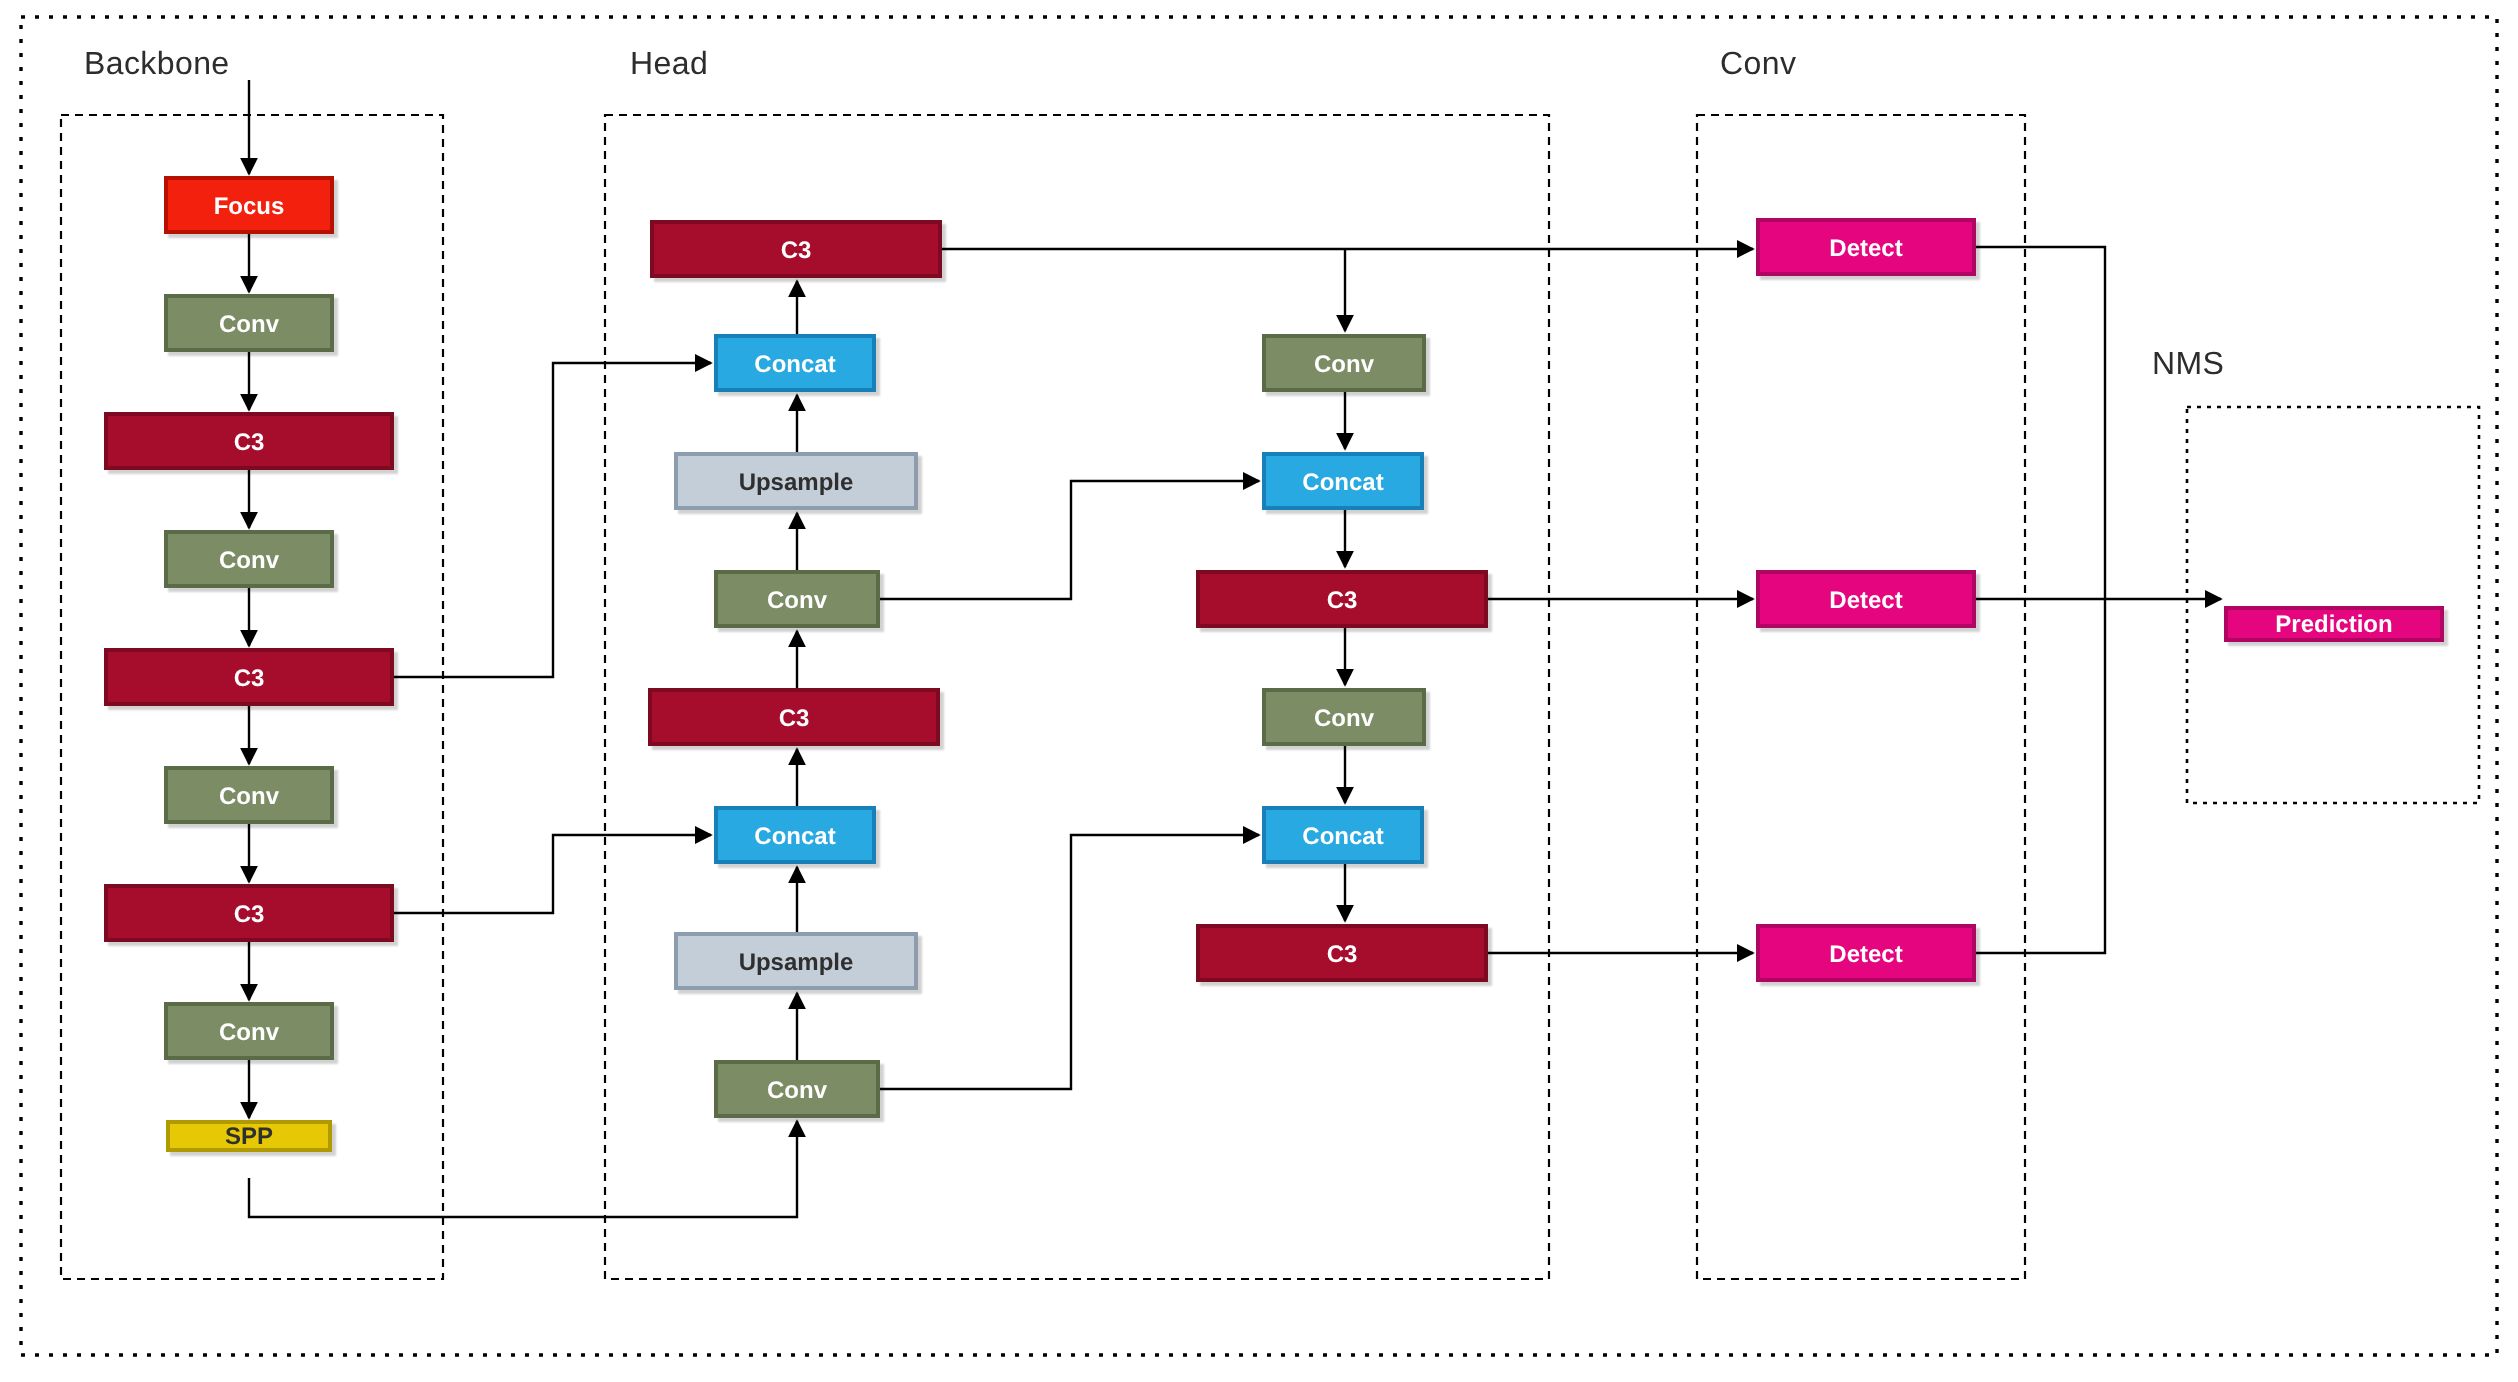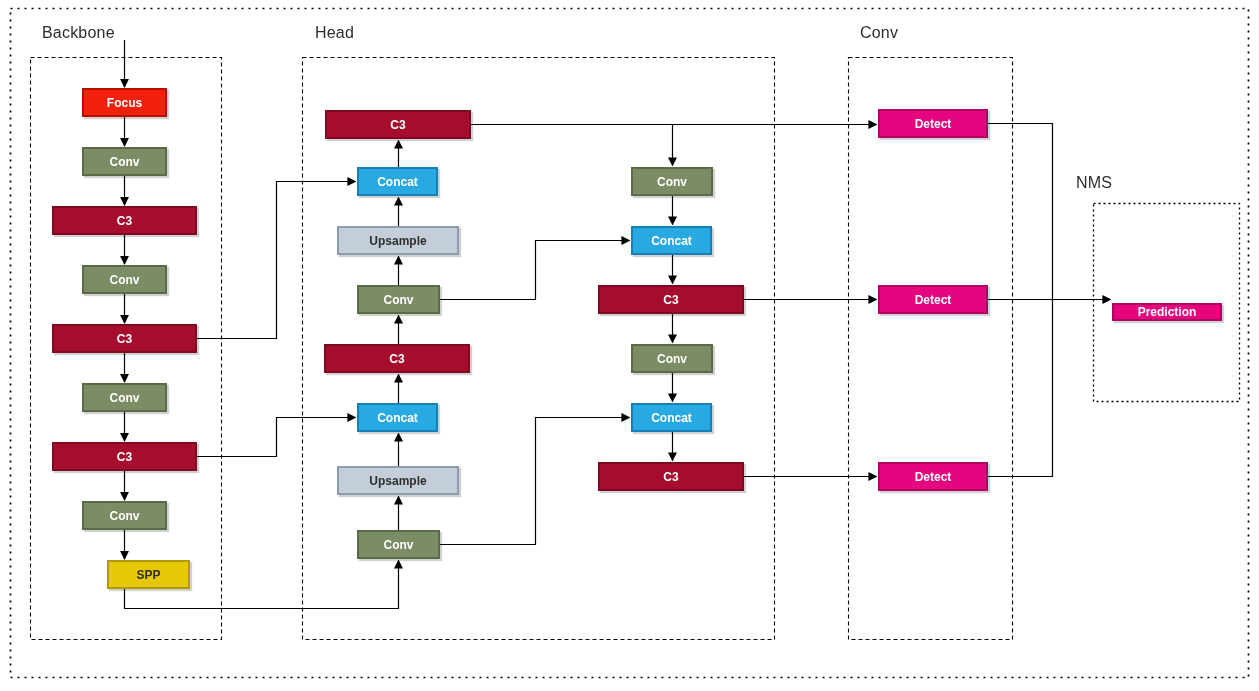--- a/index.html
+++ b/index.html
@@ -91,21 +91,21 @@
   <div class="sec-label" style="left:1076px;top:174px">NMS</div>
 
   <div class="node" style="left: 82px; top: 88px; width: 85px; height: 29px; background: rgb(242, 32, 13); border-color: rgb(181, 16, 0); color: rgb(255, 255, 255);">Focus</div>
   <div class="node" style="left: 82px; top: 147px; width: 85px; height: 29px; background: rgb(124, 140, 100); border-color: rgb(90, 107, 71); color: rgb(255, 255, 255);">Conv</div>
   <div class="node" style="left: 52px; top: 206px; width: 145px; height: 29px; background: rgb(166, 13, 45); border-color: rgb(125, 10, 33); color: rgb(255, 255, 255);">C3</div>
   <div class="node" style="left: 82px; top: 265px; width: 85px; height: 29px; background: rgb(124, 140, 100); border-color: rgb(90, 107, 71); color: rgb(255, 255, 255);">Conv</div>
   <div class="node" style="left: 52px; top: 324px; width: 145px; height: 29px; background: rgb(166, 13, 45); border-color: rgb(125, 10, 33); color: rgb(255, 255, 255);">C3</div>
   <div class="node" style="left: 82px; top: 383px; width: 85px; height: 29px; background: rgb(124, 140, 100); border-color: rgb(90, 107, 71); color: rgb(255, 255, 255);">Conv</div>
   <div class="node" style="left: 52px; top: 442px; width: 145px; height: 29px; background: rgb(166, 13, 45); border-color: rgb(125, 10, 33); color: rgb(255, 255, 255);">C3</div>
   <div class="node" style="left: 82px; top: 501px; width: 85px; height: 29px; background: rgb(124, 140, 100); border-color: rgb(90, 107, 71); color: rgb(255, 255, 255);">Conv</div>
-  <div class="node" style="left: 83px; top: 560px; width: 83px; height: 29px; background: rgb(230, 200, 6); border-color: rgb(177, 154, 0); color: rgb(47, 47, 47); margin-left: 24px;">SPP</div>
+  <div class="node" style="left: 83px; top: 560px; width: 83px; height: 16px; background: rgb(230, 200, 6); border-color: rgb(177, 154, 0); color: rgb(47, 47, 47);">SPP</div>
 
   <div class="node" style="left: 325px; top: 110px; width: 146px; height: 29px; background: rgb(166, 13, 45); border-color: rgb(125, 10, 33); color: rgb(255, 255, 255);">C3</div>
   <div class="node" style="left: 357px; top: 167px; width: 81px; height: 29px; background: rgb(41, 169, 225); border-color: rgb(23, 128, 184); color: rgb(255, 255, 255);">Concat</div>
   <div class="node" style="left: 337px; top: 226px; width: 122px; height: 29px; background: rgb(196, 206, 216); border-color: rgb(141, 157, 173); color: rgb(47, 47, 47);">Upsample</div>
   <div class="node" style="left: 357px; top: 285px; width: 83px; height: 29px; background: rgb(124, 140, 100); border-color: rgb(90, 107, 71); color: rgb(255, 255, 255);">Conv</div>
   <div class="node" style="left: 324px; top: 344px; width: 146px; height: 29px; background: rgb(166, 13, 45); border-color: rgb(125, 10, 33); color: rgb(255, 255, 255);">C3</div>
   <div class="node" style="left: 357px; top: 403px; width: 81px; height: 29px; background: rgb(41, 169, 225); border-color: rgb(23, 128, 184); color: rgb(255, 255, 255);">Concat</div>
   <div class="node" style="left: 337px; top: 466px; width: 122px; height: 29px; background: rgb(196, 206, 216); border-color: rgb(141, 157, 173); color: rgb(47, 47, 47);">Upsample</div>
   <div class="node" style="left: 357px; top: 530px; width: 83px; height: 29px; background: rgb(124, 140, 100); border-color: rgb(90, 107, 71); color: rgb(255, 255, 255);">Conv</div>
 

